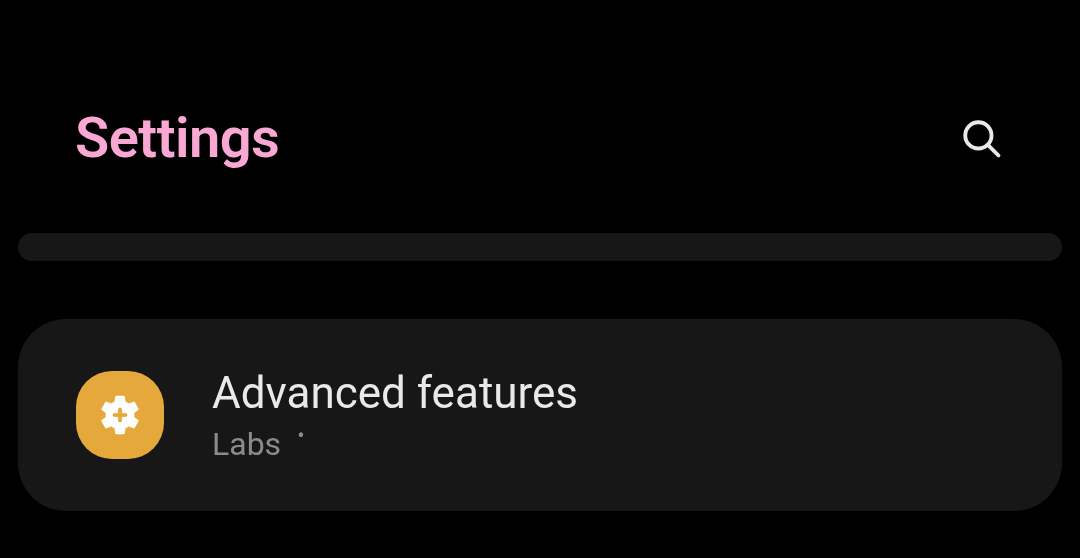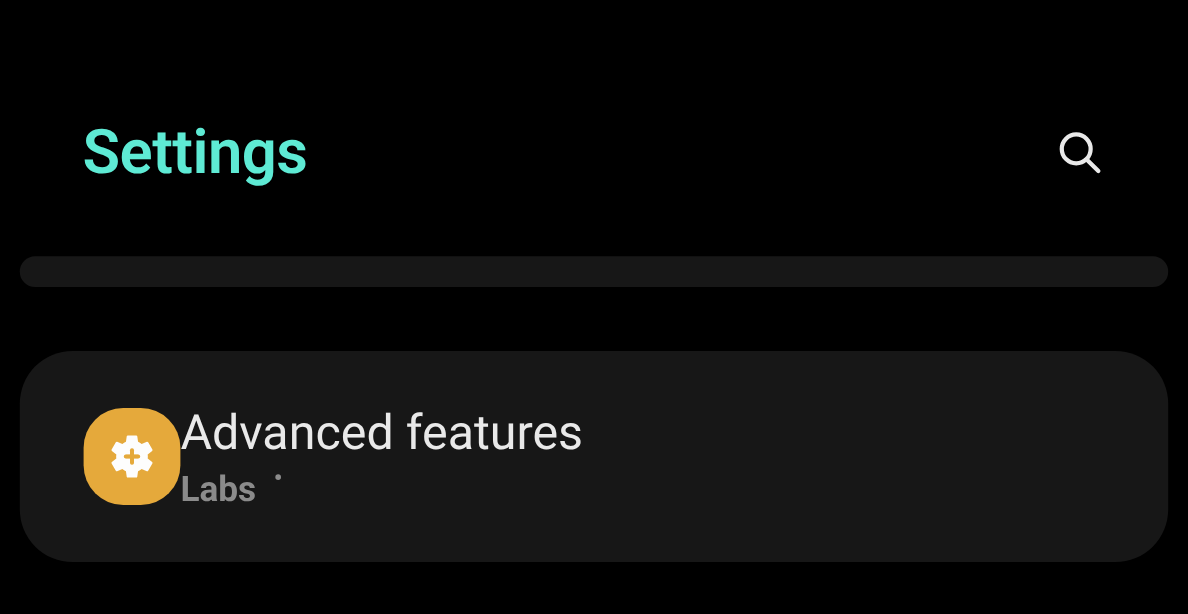--- a/index.html
+++ b/index.html
@@ -15,21 +15,21 @@
       overflow: hidden;
       position: relative;
     }
     .header {
       display: flex;
       align-items: center;
       justify-content: space-between;
       padding: 105px 75px 0 75px;
     }
     .title {
-      color: #5eead4;
+      color: #f9a8d4;
       font-size: 56px;
       font-weight: 600;
       letter-spacing: -0.5px;
     }
     .search-btn {
       width: 48px;
       height: 48px;
       display: flex;
       align-items: center;
       justify-content: center;
@@ -47,20 +47,21 @@
       background: #171717;
       border-radius: 14px;
     }
     .card {
       margin: 58px 18px 0 18px;
       background: #171717;
       border-radius: 48px;
       padding: 48px 44px 48px 58px;
       display: flex;
       align-items: center;
+      gap: 48px;
       cursor: pointer;
     }
     .icon-wrap {
       width: 88px;
       height: 88px;
       background: #e5a93b;
       border-radius: 36px;
       display: flex;
       align-items: center;
       justify-content: center;
@@ -76,21 +77,21 @@
       gap: 6px;
     }
     .card-title {
       color: #e9e9e9;
       font-size: 44px;
       font-weight: 400;
     }
     .card-subtitle {
       color: #8b8b8b;
       font-size: 32px;
-      font-weight: 700;
+      font-weight: 400;
       display: flex;
       align-items: flex-start;
       gap: 16px;
     }
     .dot-sep {
       color: #8b8b8b;
       font-size: 22px;
       line-height: 1;
     }
   </style>

